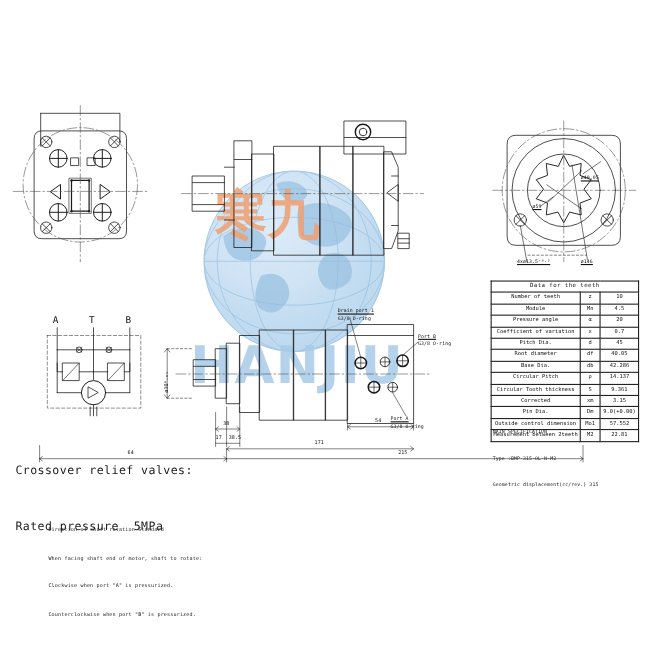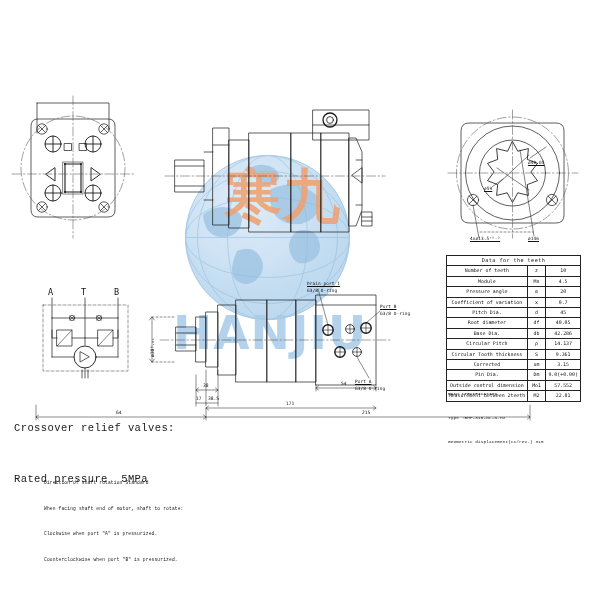--- a/index.html
+++ b/index.html
@@ -20,36 +20,36 @@
     pointer-events:none;
   }
   .wm-globe{
     position:absolute;left:30px;top:0px;width:165px;height:165px;
     border-radius:50%;
     background:
       radial-gradient(circle at 38% 30%, #cfe3f5 0%, #bcd8f0 38%, #a9cdea 60%, #9ec6e6 100%);
     opacity:.72;
   }
   .wm-cn{
-    position:absolute;top:8px;left:65px;width:120px;height:150px;
+    position:absolute;top:8px;left:40px;width:120px;height:150px;
     color:#f0a070;opacity:.85;
     font-family:"DejaVu Sans", sans-serif;
-    font-weight:bold;font-size:58px;line-height:66px;
-    text-align:right;
+    font-weight:bold;font-size:48px;line-height:66px;
+    text-align:left;
   }
   .wm-text{
     position:absolute;left:0px;top:150px;width:230px;
     color:#a8cbe8;opacity:.85;
     font-family:"DejaVu Sans", sans-serif;
     font-weight:bold;font-size:47px;letter-spacing:1px;
     text-align:center;
   }
 
   
-  .txt{position:absolute;color:#1a1a1a;white-space:pre;font-family:Liberation Mono, monospace;}
+  .txt{position:absolute;color:#1a1a1a;white-space:pre;}
   #specBlock{left:14px;top:386px;font-size:10.5px;line-height:17px;letter-spacing:.4px;}
   #notesBlock{left:44px;top:462px;font-size:4.6px;line-height:8.5px;letter-spacing:.15px;}
   #mainSpecBlock{left:448px;top:374px;font-size:4.4px;line-height:8px;letter-spacing:.1px;}
 
   
   #teethTable{
     position:absolute;left:446px;top:255px;width:135px;
     border-collapse:collapse;
     font-size:4.9px;
     color:#111;

